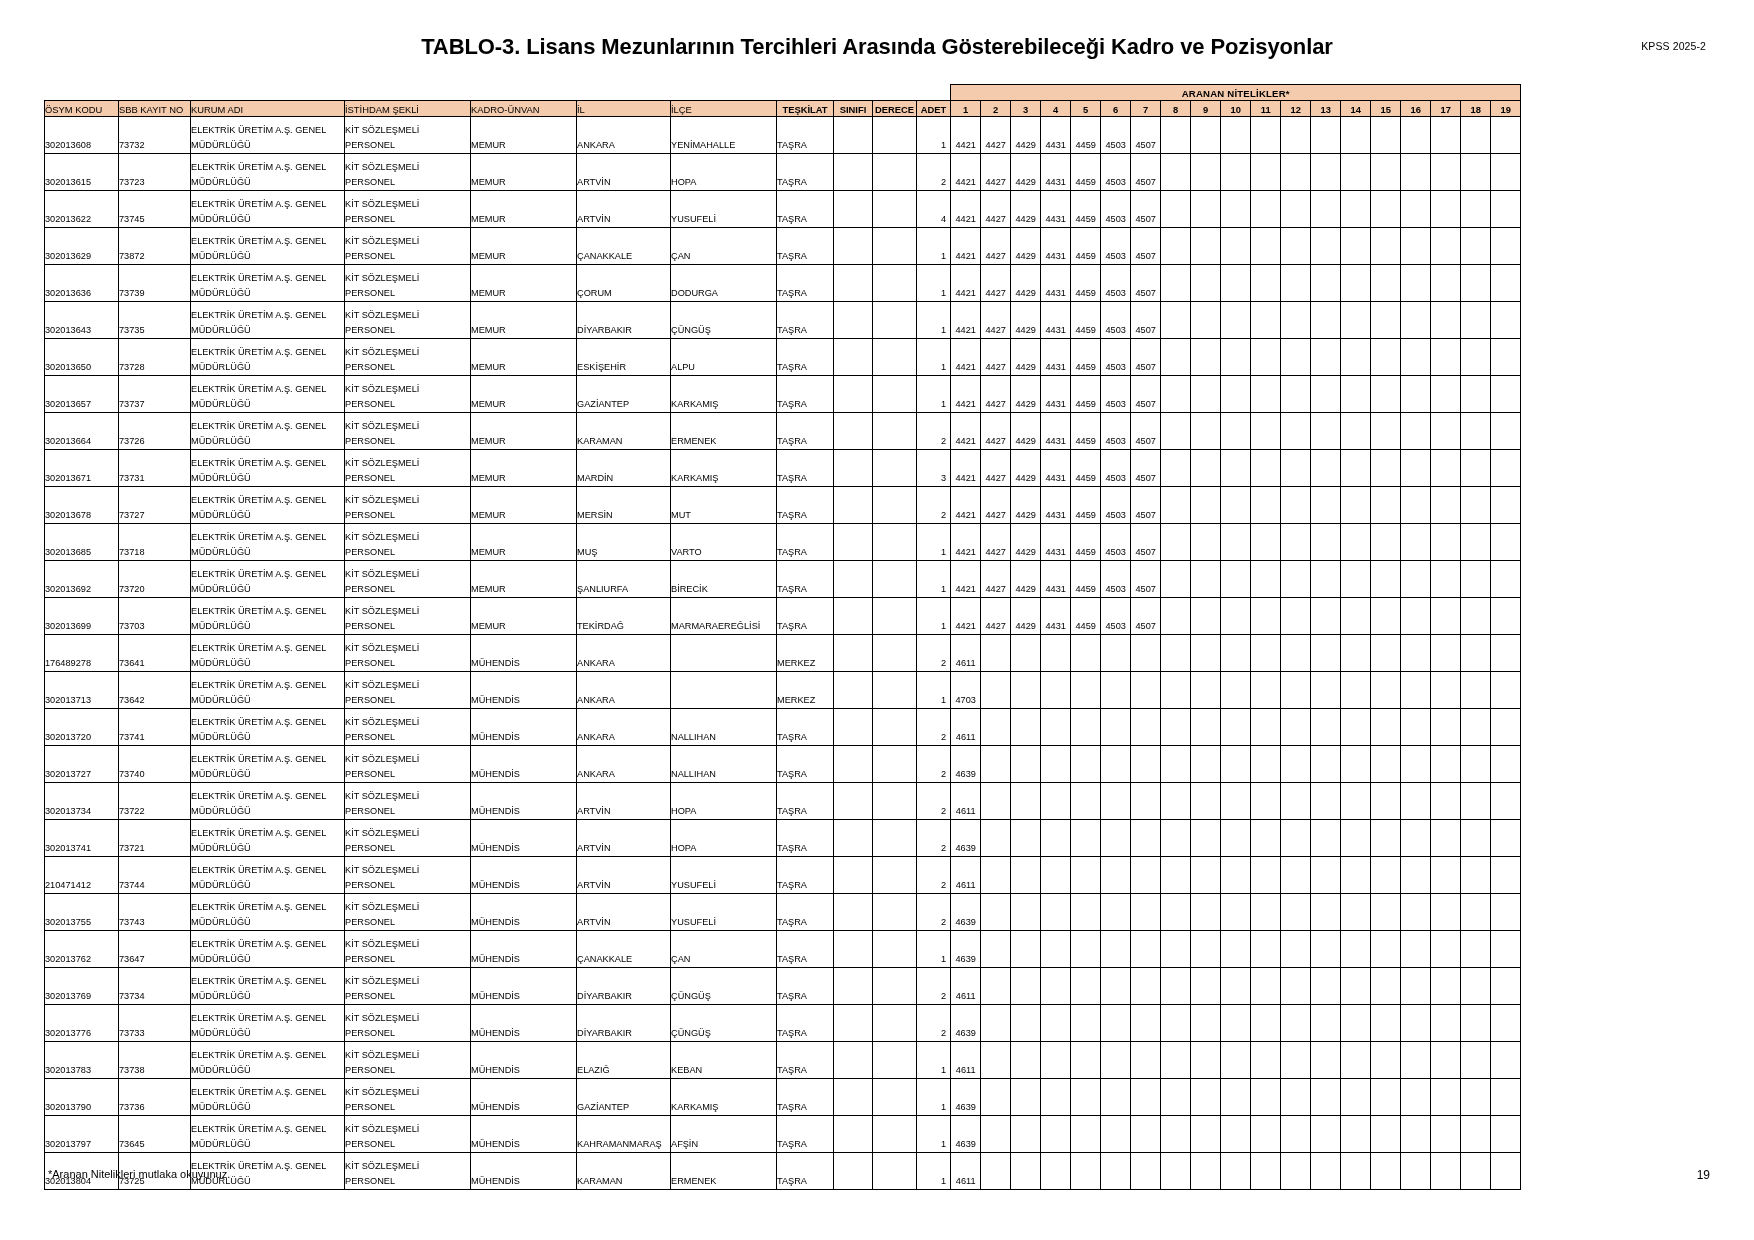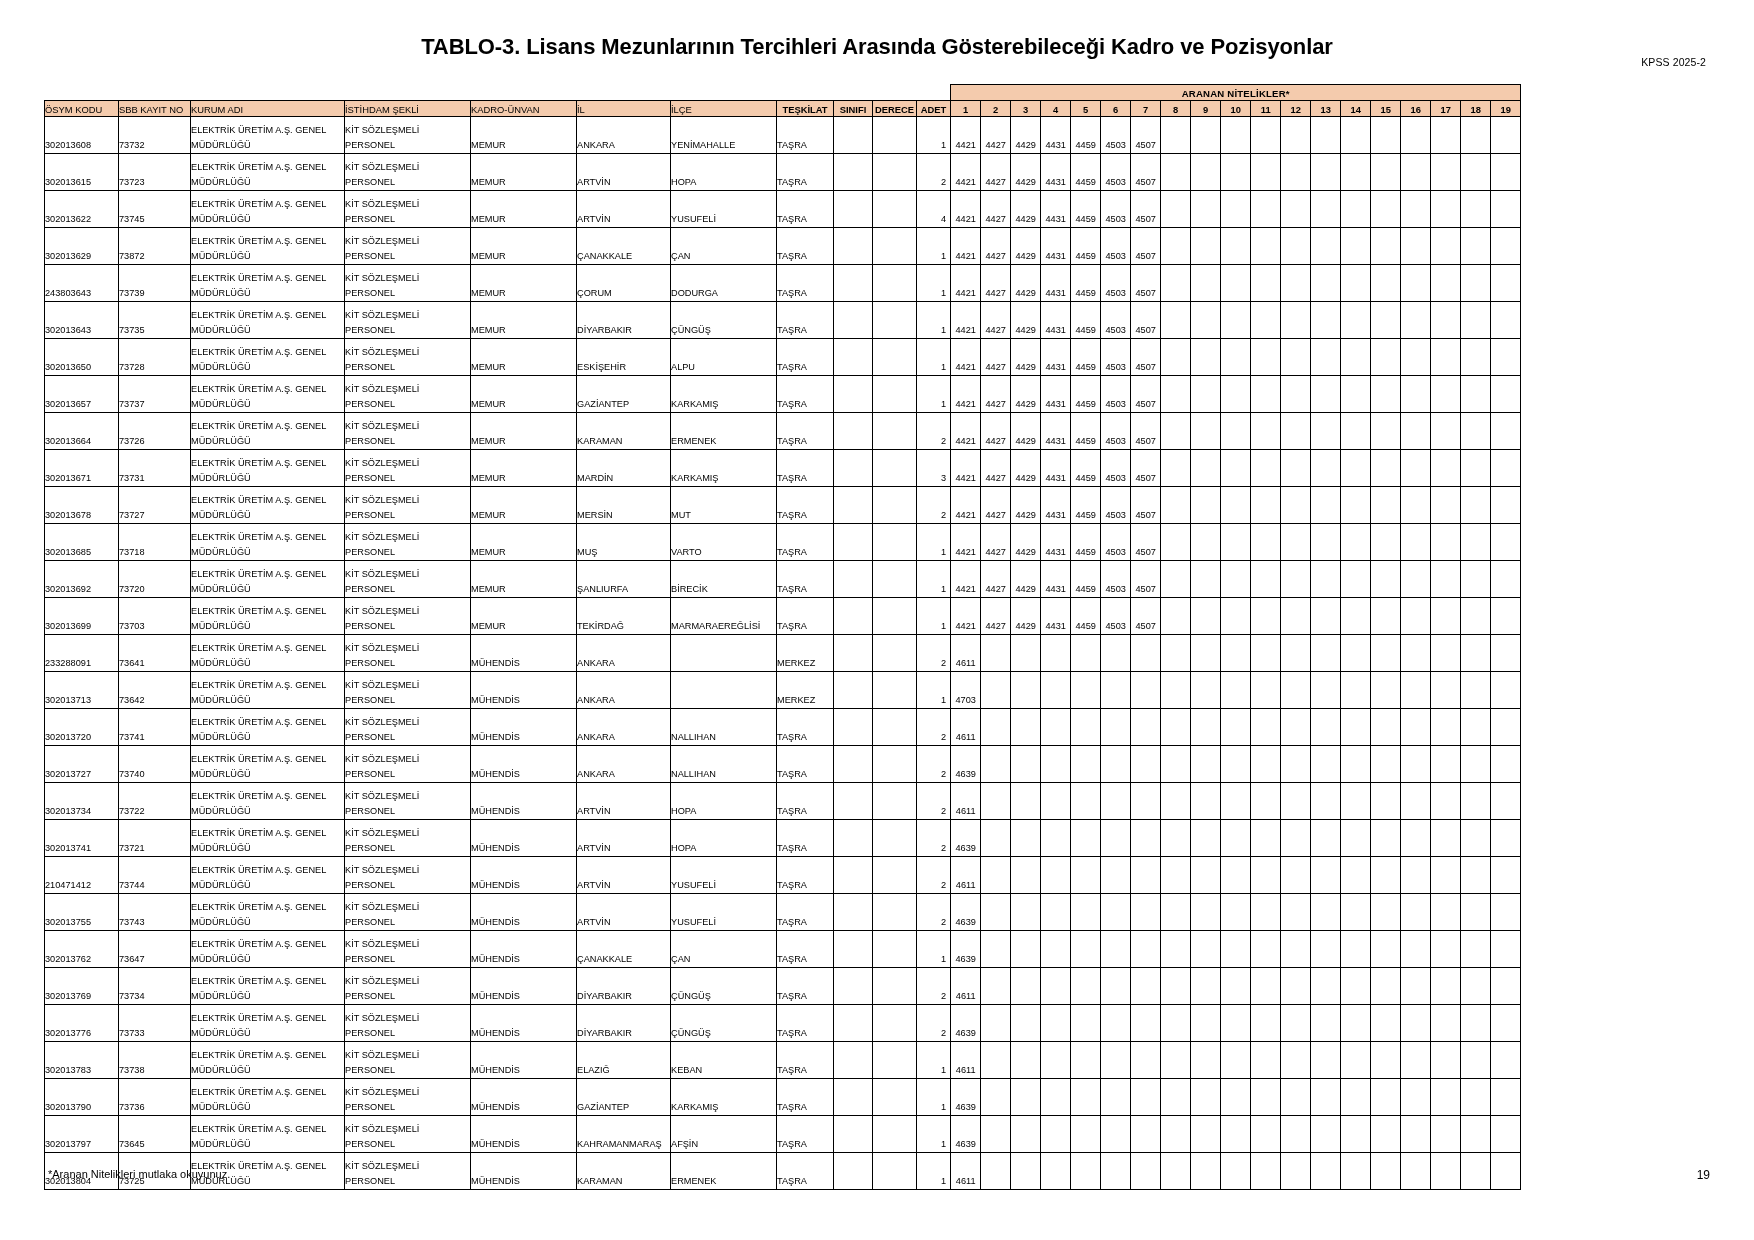--- a/index.html
+++ b/index.html
@@ -35,21 +35,21 @@
     top: 34px;
     text-align: center;
     font-size: 22px;
     font-weight: bold;
     letter-spacing: -0.1px;
     white-space: nowrap;
   }
   .doc-code {
     position: absolute;
     right: 48px;
-    top: 56px;
+    top: 40px;
     font-size: 10.5px;
     font-weight: normal;
     letter-spacing: 0.1px;
   }
   
   .table-wrap {
     position: absolute;
     left: 44px;
     top: 84px;
     width: 1466px;
@@ -379,21 +379,21 @@
             <td class="qual"></td>
             <td class="qual"></td>
             <td class="qual"></td>
             <td class="qual"></td>
             <td class="qual"></td>
             <td class="qual"></td>
             <td class="qual"></td>
             <td class="qual"></td>
           </tr>
           <tr>
-            <td>243803643</td>
+            <td>302013636</td>
             <td>73739</td>
             <td class="two-line">
               <span class="l1">ELEKTRİK ÜRETİM A.Ş. GENEL</span>
               <span class="l2">MÜDÜRLÜĞÜ</span>
             </td>
             <td class="two-line">
               <span class="l1">KİT SÖZLEŞMELİ</span>
               <span class="l2">PERSONEL</span>
             </td>
             <td>MEMUR</td>
@@ -759,21 +759,21 @@
             <td class="qual"></td>
             <td class="qual"></td>
             <td class="qual"></td>
             <td class="qual"></td>
             <td class="qual"></td>
             <td class="qual"></td>
             <td class="qual"></td>
             <td class="qual"></td>
           </tr>
           <tr>
-            <td>233288091</td>
+            <td>176489278</td>
             <td>73641</td>
             <td class="two-line">
               <span class="l1">ELEKTRİK ÜRETİM A.Ş. GENEL</span>
               <span class="l2">MÜDÜRLÜĞÜ</span>
             </td>
             <td class="two-line">
               <span class="l1">KİT SÖZLEŞMELİ</span>
               <span class="l2">PERSONEL</span>
             </td>
             <td>MÜHENDİS</td>

